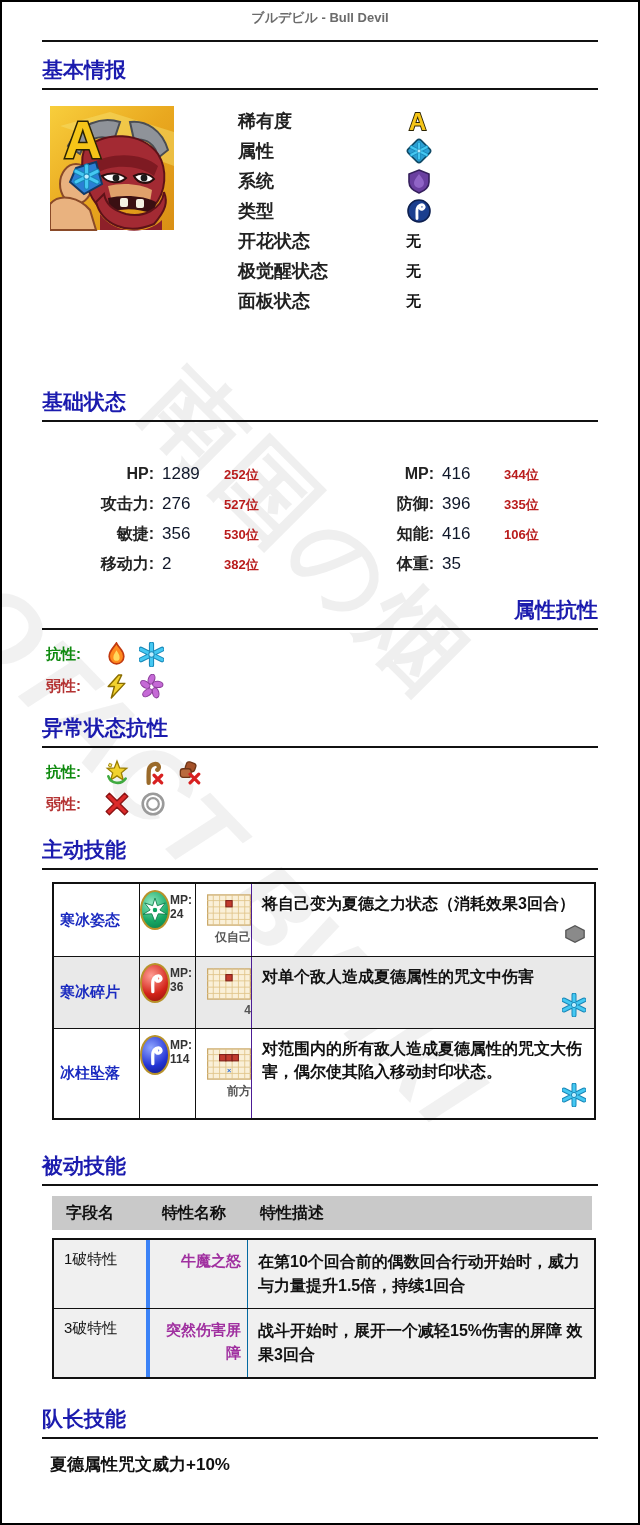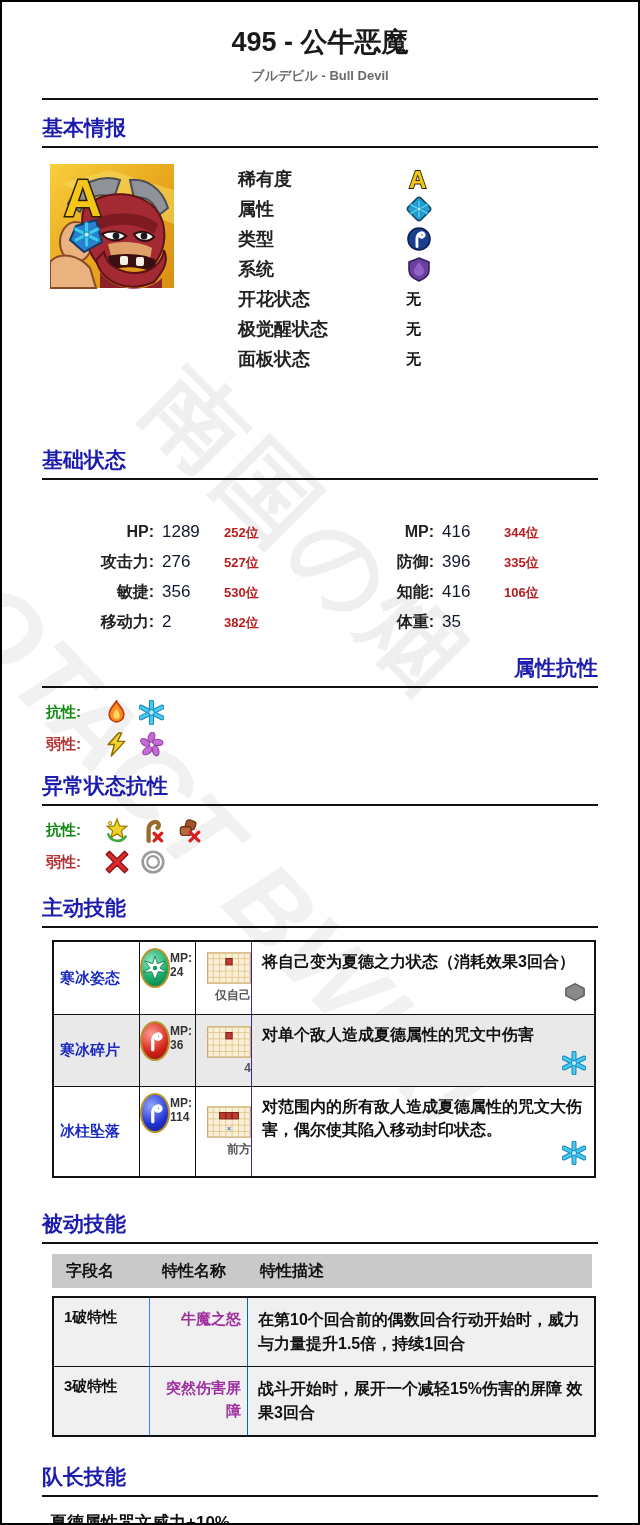--- a/index.html
+++ b/index.html
@@ -71,22 +71,22 @@
   .orb.blue{background:radial-gradient(circle at 35% 30%,#8fa6ff,#2333d4 60%,#121c86);}
   
   .phead{margin-top:10px;margin-left:10px;width:540px;height:34px;background:#c9c9c9;
          display:flex;align-items:center;font-size:16px;font-weight:bold;color:#111;box-sizing:border-box;}
   .phc1{padding-left:14px;width:96px;}
   .phc2{width:98px;}
   .phc3{flex:1;}
   .ptable{margin-top:8px;margin-left:10px;width:540px;border:2px solid #111;background:#f0f0f0;}
   .prow{display:flex;border-top:1px solid #111;}
   .prow:first-child{border-top:none;}
-  .pc1{width:96px;border-right:1px solid #3b82f6;box-sizing:border-box;padding:10px 24px 10px 10px;
-       font-size:15px;font-weight:bold;}
+  .pc1{width:96px;border-right:4px solid #3b82f6;box-sizing:border-box;padding:10px 24px 10px 10px;
+       font-size:15px;font-weight:normal;}
   .pc2{width:98px;border-right:1px solid #0369a1;box-sizing:border-box;padding:10px 6px;
        font-size:15px;font-weight:bold;color:#a030a0;line-height:1.5;text-align:right;}
   .pc3{flex:1;box-sizing:border-box;padding:10px 10px;font-size:16px;font-weight:bold;line-height:1.5;}
   
   .leader{margin-top:14px;margin-left:8px;font-size:17px;font-weight:bold;color:#111;}
   
   .rgrid{display:block;}
 </style>
 </head>
 <body>
@@ -152,21 +152,20 @@
   </defs>
 </svg>
 
 <div class="page">
 
   <div class="wm wm1">南国の烟</div>
   <div class="wm wm2">DQTACT BWIKI</div>
 
   <div class="content">
 
-    <div class="title">495 - 公牛恶魔</div>
     <div class="subtitle">ブルデビル - Bull Devil</div>
     <div class="hr"></div>
 
     <div class="sec">基本情报</div>
     <div class="binfo">
       <svg class="portrait" viewBox="0 0 124 150">
         <defs>
           <linearGradient id="goldbg" x1="0" y1="0" x2="1" y2="1">
             <stop offset="0" stop-color="#f8ce3c"></stop>
               <stop offset="0.5" stop-color="#e9a81f"></stop>
@@ -225,36 +224,36 @@
           <span class="ival">
             <svg width="26" height="26" viewBox="0 0 26 26">
               <rect x="4" y="4" width="18" height="18" rx="3" transform="rotate(45 13 13)" fill="#2b9fd4" stroke="#0f4a66" stroke-width="1.6"></rect>
               <g transform="translate(4,4) scale(0.75)">
                   <use href="#def-ice"></use>
                 </g>
             </svg>
           </span>
         </div>
         <div class="irow">
+          <span class="ilabel">系统</span>
+          <span class="ival">
+            <svg width="26" height="26" viewBox="0 0 26 26">
+              <path d="M13 2 L23 6 L23 14 C23 20 18 23 13 25 C8 23 3 20 3 14 L3 6 Z" fill="#6a3fa0" stroke="#35205c" stroke-width="1.6"></path>
+              <path d="M13 6 C16 10 18 12 18 15 a5 5 0 0 1 -10 0 C8 12 10 10 13 6 Z" fill="#9a6ed0" opacity="0.8"></path>
+            </svg>
+          </span>
+        </div>
+        <div class="irow">
           <span class="ilabel">类型</span>
           <span class="ival">
             <svg width="26" height="26" viewBox="0 0 26 26">
               <circle cx="13" cy="13" r="11" fill="#1b3f8f" stroke="#0e2050" stroke-width="1.6"></circle>
               <g transform="translate(1.5,1.5)">
                   <use href="#def-swirl-white" transform="scale(0.95)"></use>
                 </g>
-            </svg>
-          </span>
-        </div>
-        <div class="irow">
-          <span class="ilabel">系统</span>
-          <span class="ival">
-            <svg width="26" height="26" viewBox="0 0 26 26">
-              <path d="M13 2 L23 6 L23 14 C23 20 18 23 13 25 C8 23 3 20 3 14 L3 6 Z" fill="#6a3fa0" stroke="#35205c" stroke-width="1.6"></path>
-              <path d="M13 6 C16 10 18 12 18 15 a5 5 0 0 1 -10 0 C8 12 10 10 13 6 Z" fill="#9a6ed0" opacity="0.8"></path>
             </svg>
           </span>
         </div>
         <div class="irow">
           <span class="ilabel">开花状态</span>
           <span class="ival">无</span>
         </div>
         <div class="irow">
           <span class="ilabel">极觉醒状态</span>
           <span class="ival">无</span>

